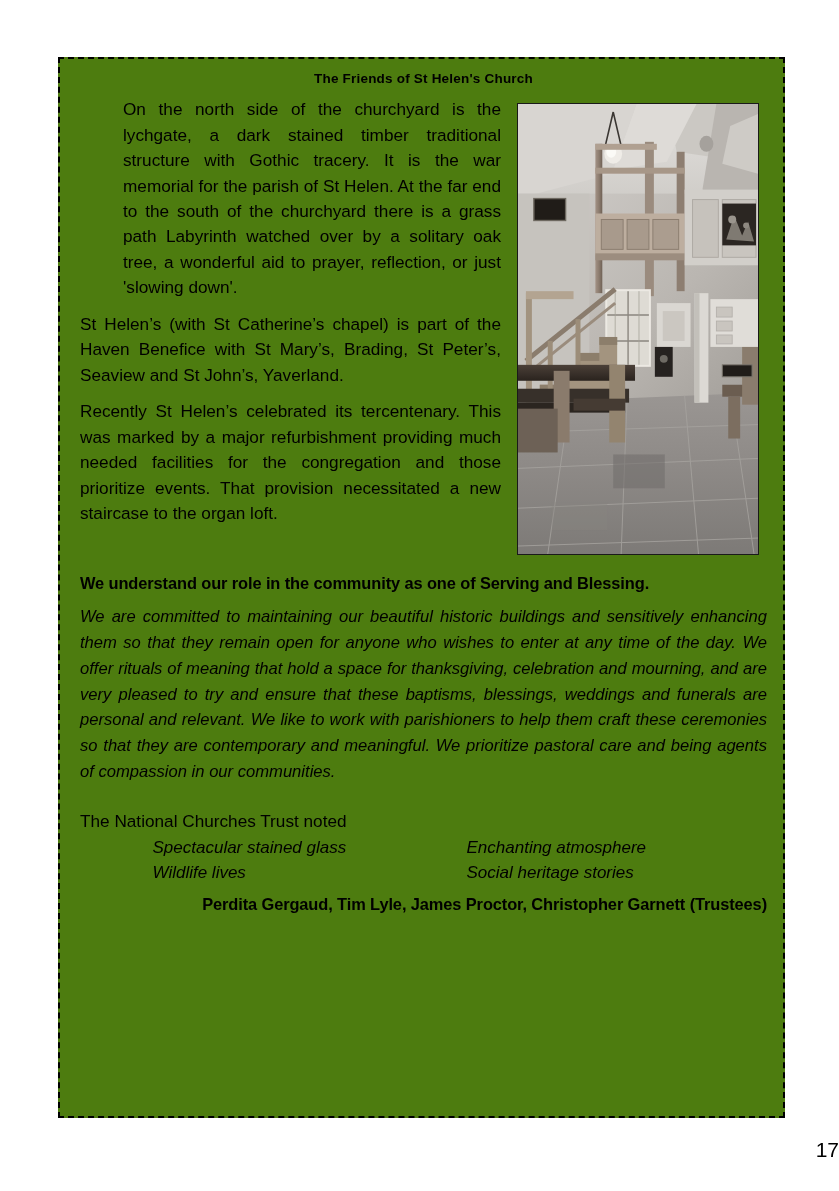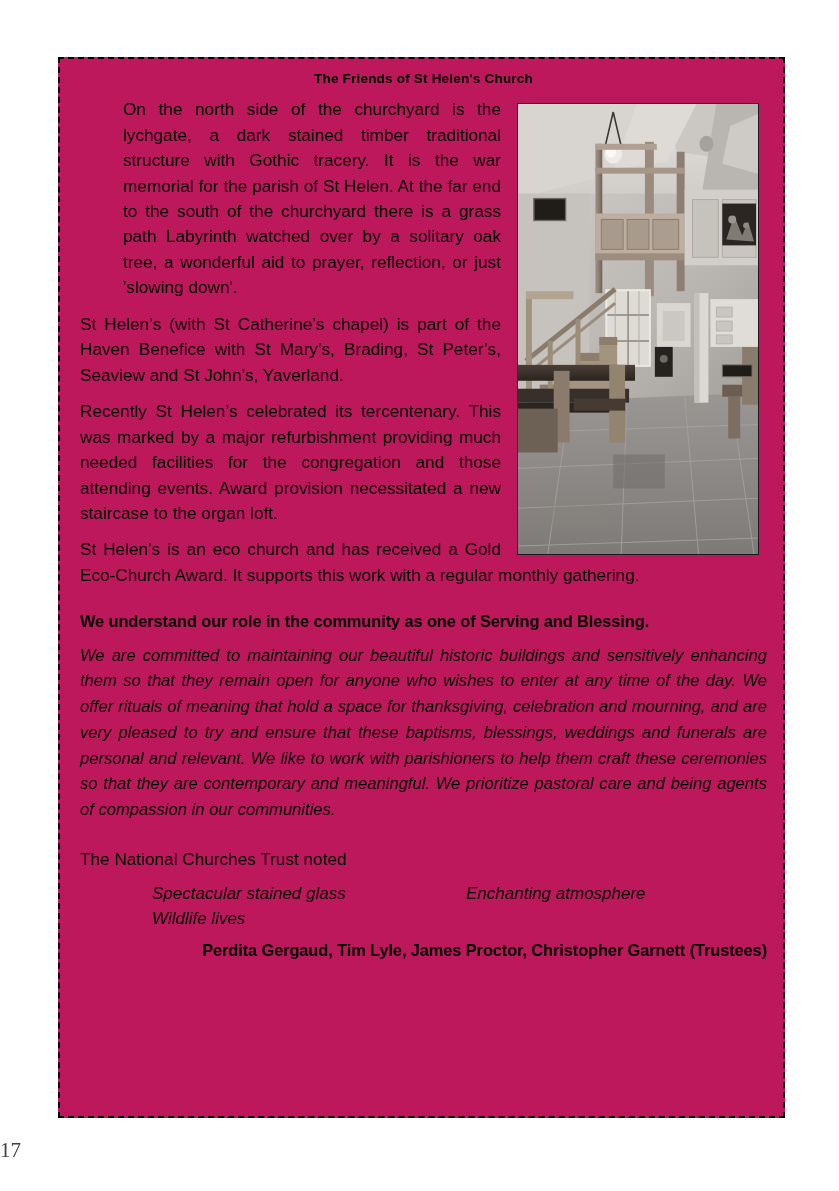--- a/index.html
+++ b/index.html
@@ -26,21 +26,21 @@
 
   
   #article-frame {
     position: absolute;
     left: 58px;
     top: 57px;
     width: 727px;
     height: 1061px;
     border: 2px dashed #000000;
     box-sizing: border-box;
-    background: #be185d;
+    background: #4d7c0f;
   }
 
   #article-inner {
     position: absolute;
     left: 20px;
     top: 8px;
     width: 687px;
     height: 1045px;
   }
 
@@ -89,55 +89,54 @@
 
   p.italic-par {
     margin: 0 0 24px 0;
     font-size: 16.6px;
     line-height: 1.55;
     font-style: italic;
     text-align: justify;
   }
 
   p.trust-lead {
-    margin: 6px 0 10px 0;
+    margin: 6px 0 2px 0;
     font-size: 17.2px;
     line-height: 1.4;
     text-align: left;
   }
 
   .trust-list {
     margin: 0 0 6px 0;
     padding-left: 72px;
     font-style: italic;
     font-size: 17px;
     line-height: 1.5;
   }
-  .trust-row { display: flex; }
+  .trust-row { display: flex; justify-content: center; }
   .trust-col-a { width: 298px; }
   .trust-col-b { width: 300px; margin-left: 16px; }
 
   p.trustees {
     margin: 8px 0 0 0;
     text-align: right;
     font-weight: bold;
     font-size: 16.4px;
     line-height: 1.3;
     letter-spacing: -0.1px;
   }
 
   #page-number {
     position: absolute;
     left: 0;
     top: 1138px;
     width: 839px;
-    text-align: left;
+    text-align: right;
     font-size: 21px;
-    color: #404040;
-    font-family: Liberation Serif, serif;
+    color: #000000;
   }
 
   .clearfix::after { content: ""; display: block; clear: both; }
 </style>
 </head>
 <body>
 
 <div id="page">
 
   <div id="article-frame">
@@ -276,41 +275,41 @@
 
           <rect x="206" y="262" width="30" height="12" fill="#201c19" stroke="#7a756d" stroke-width="1"></rect>
 
           <rect x="138" y="244" width="18" height="30" fill="#262220"></rect>
           <circle cx="147" cy="256" r="4" fill="#6e6a64"></circle>
         </svg>
       </div>
 
       <p class="body-par first">On the north side of the churchyard is the lychgate, a dark stained timber traditional structure with Gothic tracery. It is the war memorial for the parish of St Helen. At the far end to the south of the churchyard there is a grass path Labyrinth watched over by a solitary oak tree, a wonderful aid to prayer, reflection, or just 'slowing down'.</p>
       <p class="body-par">St Helen’s (with St Catherine’s chapel) is part of the Haven Benefice with St Mary’s, Brading, St Peter’s, Seaview and St John’s, Yaverland.</p>
-      <p class="body-par">Recently St Helen’s celebrated its tercentenary. This was marked by a major refurbishment providing much needed facilities for the congregation and those attending events. Award provision necessitated a new staircase to the organ loft.</p>
-      <p class="body-par">St Helen’s is an eco church and has received a Gold Eco-Church Award. It supports this work with a regular monthly gathering.</p>
+      <p class="body-par">Recently St Helen’s celebrated its tercentenary. This was marked by a major refurbishment providing much needed facilities for the congregation and those prioritize events. That provision necessitated a new staircase to the organ loft.</p>
 
       <div style="clear:both"></div>
 
 
       <div class="stmt-block">
         <p class="stmt">We understand our role in the community as one of Serving and Blessing.</p>
       </div>
 
       <p class="italic-par">We are committed to maintaining our beautiful historic buildings and sensitively enhancing them so that they remain open for anyone who wishes to enter at any time of the day. We offer rituals of meaning that hold a space for thanksgiving, celebration and mourning, and are very pleased to try and ensure that these baptisms, blessings, weddings and funerals are personal and relevant. We like to work with parishioners to help them craft these ceremonies so that they are contemporary and meaningful. We prioritize pastoral care and being agents of compassion in our communities.</p>
 
       <p class="trust-lead">The National Churches Trust noted</p>
 
       <div class="trust-list">
         <div class="trust-row">
           <div class="trust-col-a">Spectacular stained glass</div>
           <div class="trust-col-b">Enchanting atmosphere</div>
         </div>
         <div class="trust-row">
           <div class="trust-col-a">Wildlife lives</div>
+          <div class="trust-col-b">Social heritage stories</div>
         </div>
       </div>
 
       <p class="trustees">Perdita Gergaud, Tim Lyle, James Proctor, Christopher Garnett (Trustees)</p>
 
     </div>
   </div>
 
   <div id="page-number">17</div>
 

